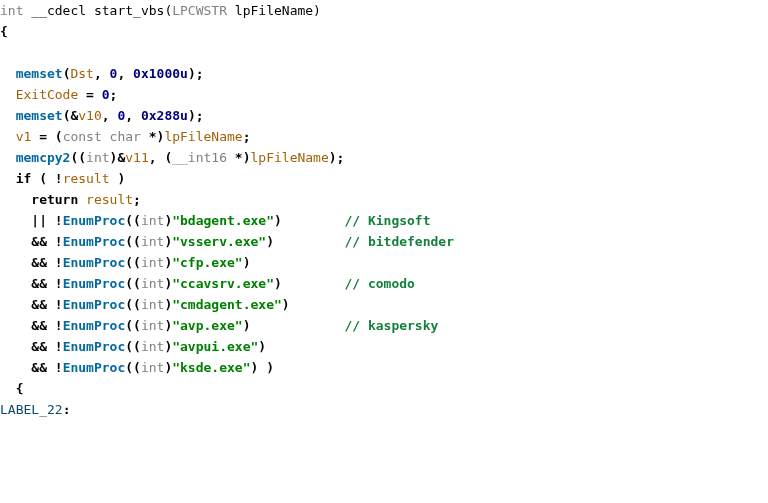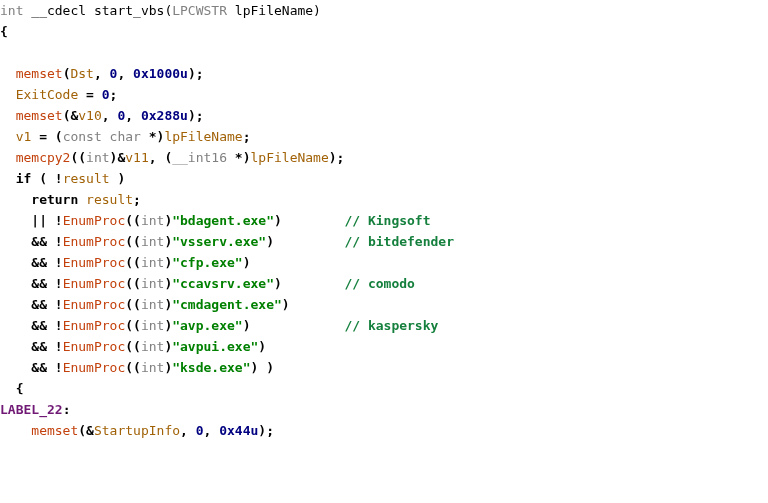--- a/index.html
+++ b/index.html
@@ -29,27 +29,27 @@
     font-family: "DejaVu Sans Mono", "Liberation Mono", monospace;
     letter-spacing: 0px;
     position: relative;
   }
   .code-line:first-child { margin-top: 0px; }
 
   
   .t-plain    { color: #000000; }
   .t-kw       { color: #000000; font-weight: bold; }
   .t-type     { color: #808080; }
-  .t-func     { color: #c2410c; font-weight: normal; }
+  .t-func     { color: #0369a1; font-weight: bold; }
   .t-var      { color: #a16207; }
   .t-str      { color: #008000; font-weight: bold; }
   .t-num      { color: #000080; font-weight: bold; }
   .t-comment  { color: #15803d; font-weight: bold; }
   .t-graycom  { color: #808080; }
-  .t-label    { color: #701a75; font-weight: bold; }
+  .t-label    { color: #0c4a6e; font-weight: normal; }
   .t-op       { color: #000000; font-weight: bold; }
   .t-blank    { color: transparent; }
 </style>
 </head>
 <body>
 
 <div id="pseudocode-view">
     <div class="code-line"><span class="t-type">int</span><span class="t-plain"> __cdecl </span><span class="t-plain">start_vbs</span><span class="t-plain">(</span><span class="t-type">LPCWSTR</span><span class="t-plain"> lpFileName)</span></div>
     <div class="code-line"><span class="t-kw">{</span></div>
     <div class="code-line"><span class="t-blank"> </span></div>
@@ -63,14 +63,13 @@
     <div class="code-line"><span class="t-plain">    </span><span class="t-kw">||</span><span class="t-plain"> </span><span class="t-kw">!</span><span class="t-func">EnumProc</span><span class="t-op">((</span><span class="t-type">int</span><span class="t-op">)</span><span class="t-str">"bdagent.exe"</span><span class="t-op">)</span><span class="t-blank">        </span><span class="t-comment">// Kingsoft</span></div>
     <div class="code-line"><span class="t-plain">    </span><span class="t-kw">&amp;&amp;</span><span class="t-plain"> </span><span class="t-kw">!</span><span class="t-func">EnumProc</span><span class="t-op">((</span><span class="t-type">int</span><span class="t-op">)</span><span class="t-str">"vsserv.exe"</span><span class="t-op">)</span><span class="t-blank">         </span><span class="t-comment">// bitdefender</span></div>
     <div class="code-line"><span class="t-plain">    </span><span class="t-kw">&amp;&amp;</span><span class="t-plain"> </span><span class="t-kw">!</span><span class="t-func">EnumProc</span><span class="t-op">((</span><span class="t-type">int</span><span class="t-op">)</span><span class="t-str">"cfp.exe"</span><span class="t-op">)</span></div>
     <div class="code-line"><span class="t-plain">    </span><span class="t-kw">&amp;&amp;</span><span class="t-plain"> </span><span class="t-kw">!</span><span class="t-func">EnumProc</span><span class="t-op">((</span><span class="t-type">int</span><span class="t-op">)</span><span class="t-str">"ccavsrv.exe"</span><span class="t-op">)</span><span class="t-blank">        </span><span class="t-comment">// comodo</span></div>
     <div class="code-line"><span class="t-plain">    </span><span class="t-kw">&amp;&amp;</span><span class="t-plain"> </span><span class="t-kw">!</span><span class="t-func">EnumProc</span><span class="t-op">((</span><span class="t-type">int</span><span class="t-op">)</span><span class="t-str">"cmdagent.exe"</span><span class="t-op">)</span></div>
     <div class="code-line"><span class="t-plain">    </span><span class="t-kw">&amp;&amp;</span><span class="t-plain"> </span><span class="t-kw">!</span><span class="t-func">EnumProc</span><span class="t-op">((</span><span class="t-type">int</span><span class="t-op">)</span><span class="t-str">"avp.exe"</span><span class="t-op">)</span><span class="t-blank">            </span><span class="t-comment">// kaspersky</span></div>
     <div class="code-line"><span class="t-plain">    </span><span class="t-kw">&amp;&amp;</span><span class="t-plain"> </span><span class="t-kw">!</span><span class="t-func">EnumProc</span><span class="t-op">((</span><span class="t-type">int</span><span class="t-op">)</span><span class="t-str">"avpui.exe"</span><span class="t-op">)</span></div>
     <div class="code-line"><span class="t-plain">    </span><span class="t-kw">&amp;&amp;</span><span class="t-plain"> </span><span class="t-kw">!</span><span class="t-func">EnumProc</span><span class="t-op">((</span><span class="t-type">int</span><span class="t-op">)</span><span class="t-str">"ksde.exe"</span><span class="t-op">) )</span></div>
     <div class="code-line"><span class="t-kw">  {</span></div>
     <div class="code-line"><span class="t-label">LABEL_22</span><span class="t-op">:</span></div>
-    <div class="code-line"><span class="t-plain">    </span><span class="t-func">memset</span><span class="t-op">(&amp;</span><span class="t-var">StartupInfo</span><span class="t-op">, </span><span class="t-num">0</span><span class="t-op">, </span><span class="t-num">0x44u</span><span class="t-op">);</span></div>
   </div>
 
 </body></html>

